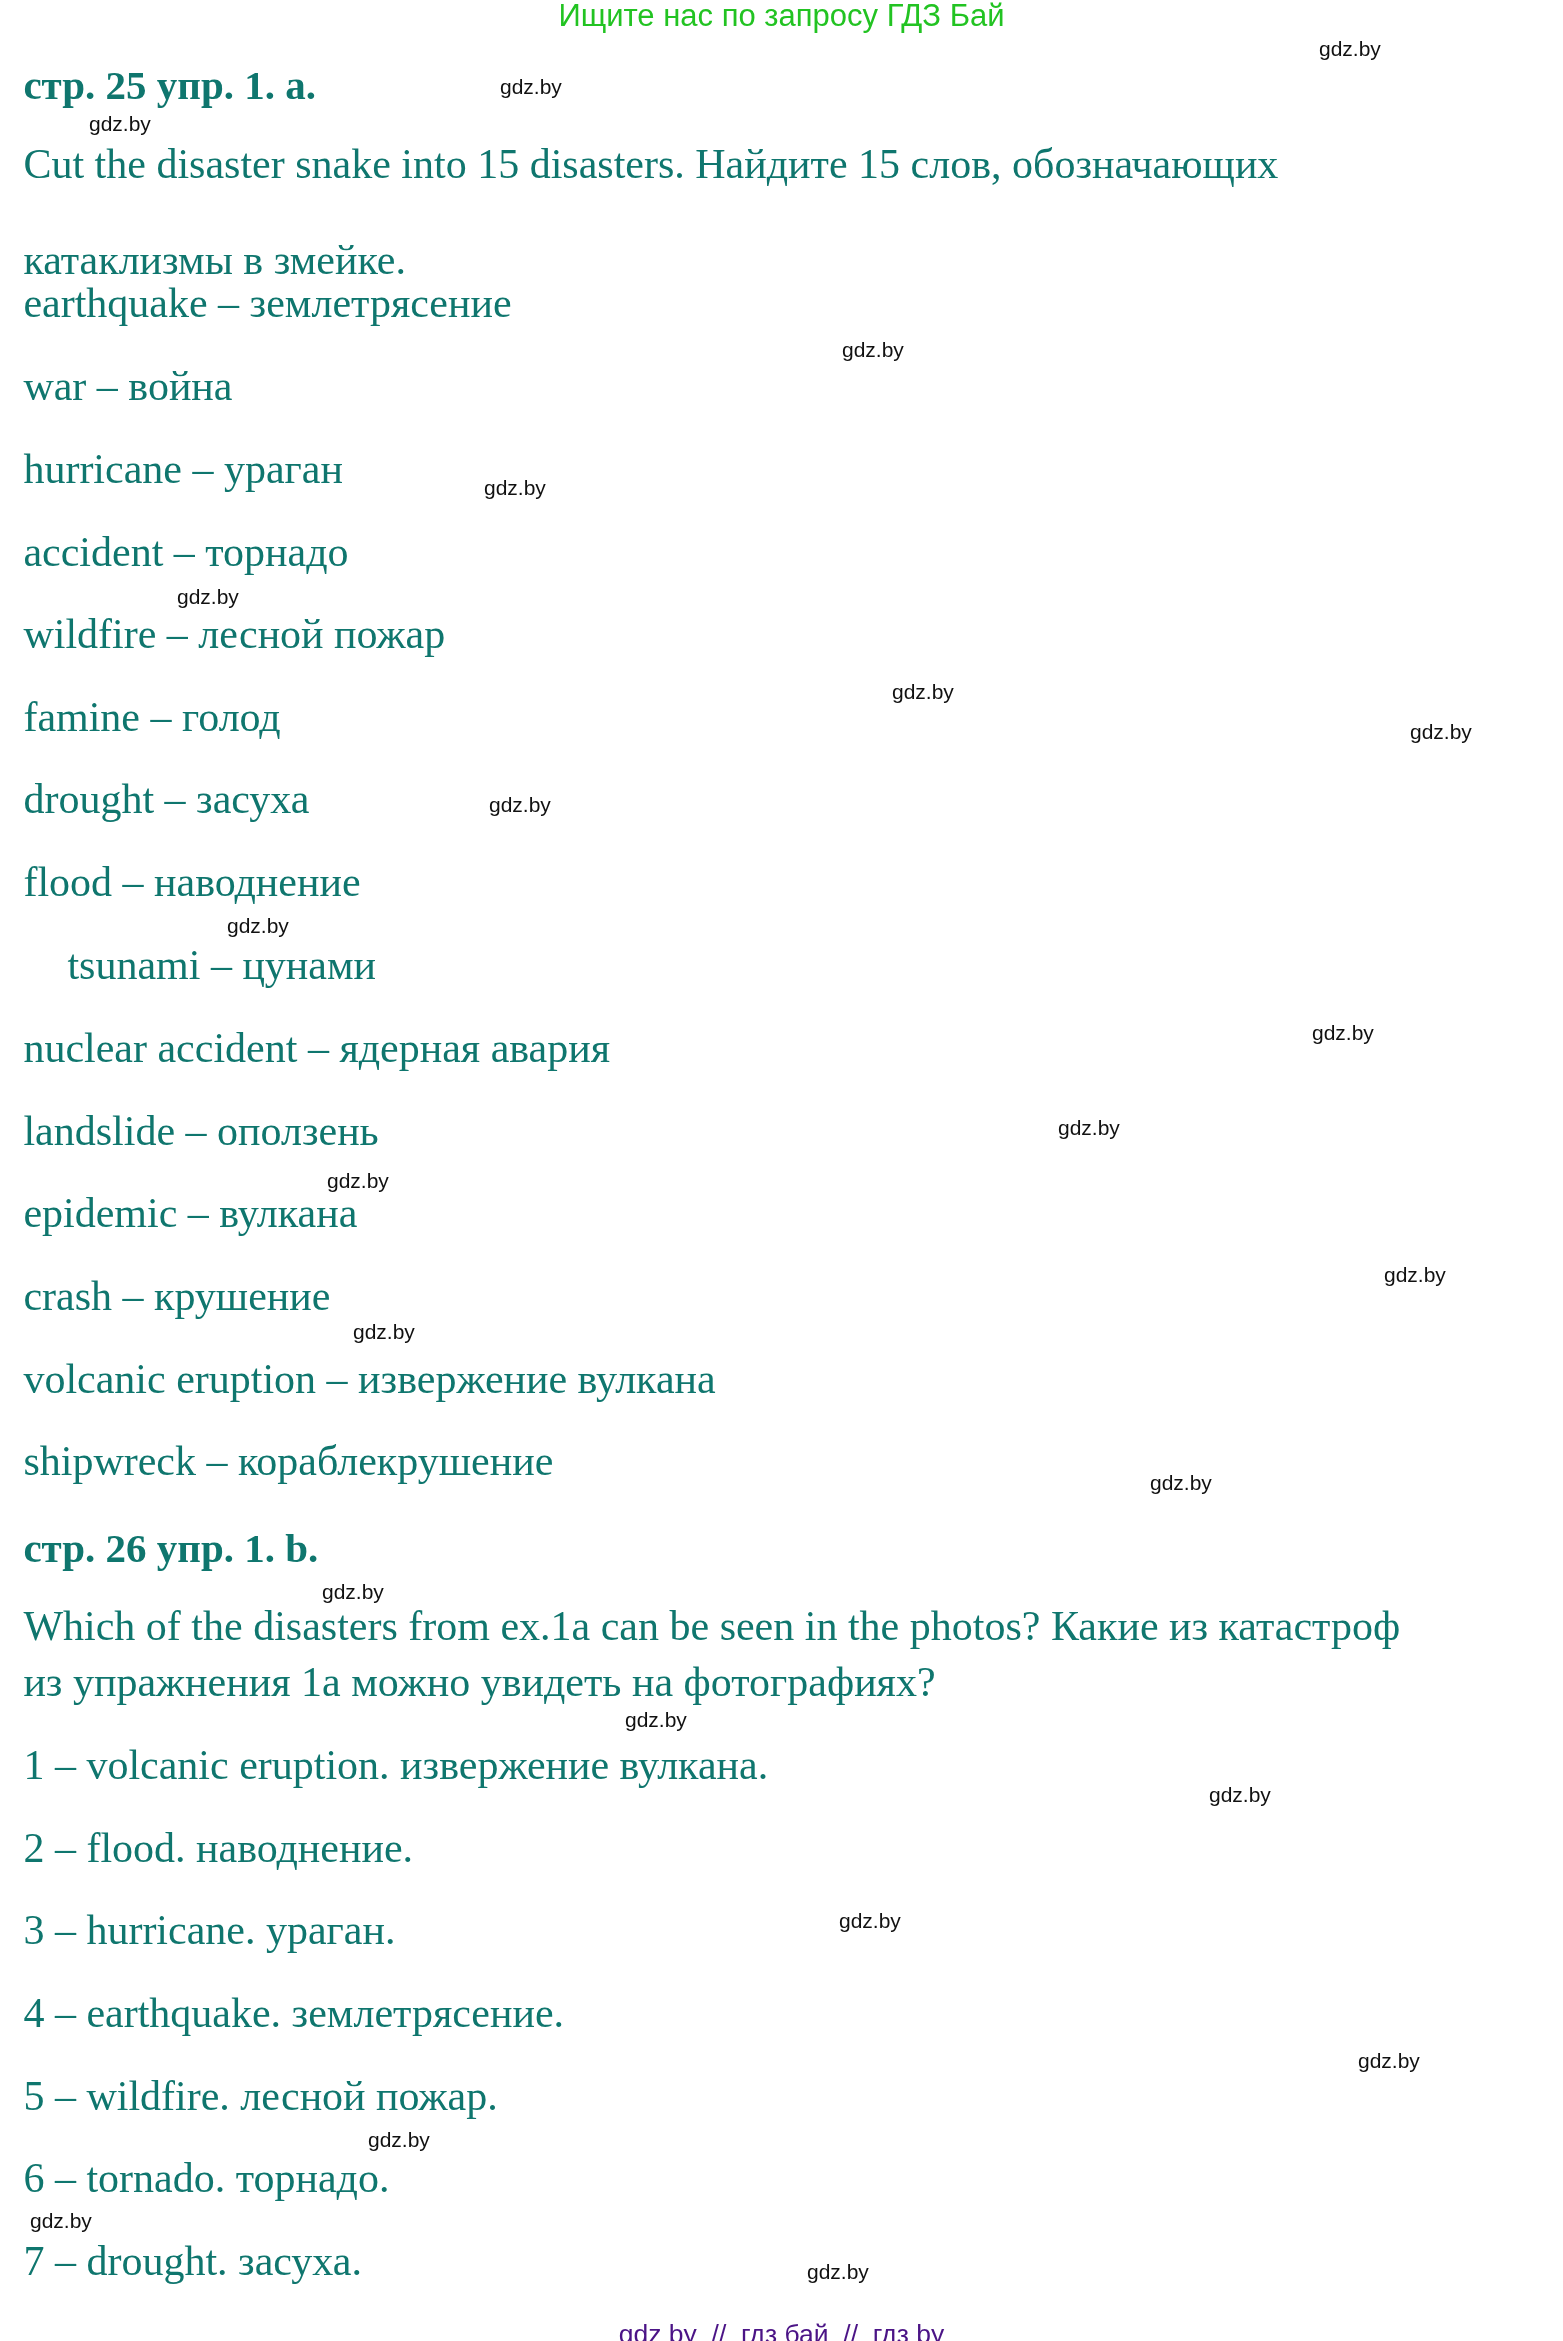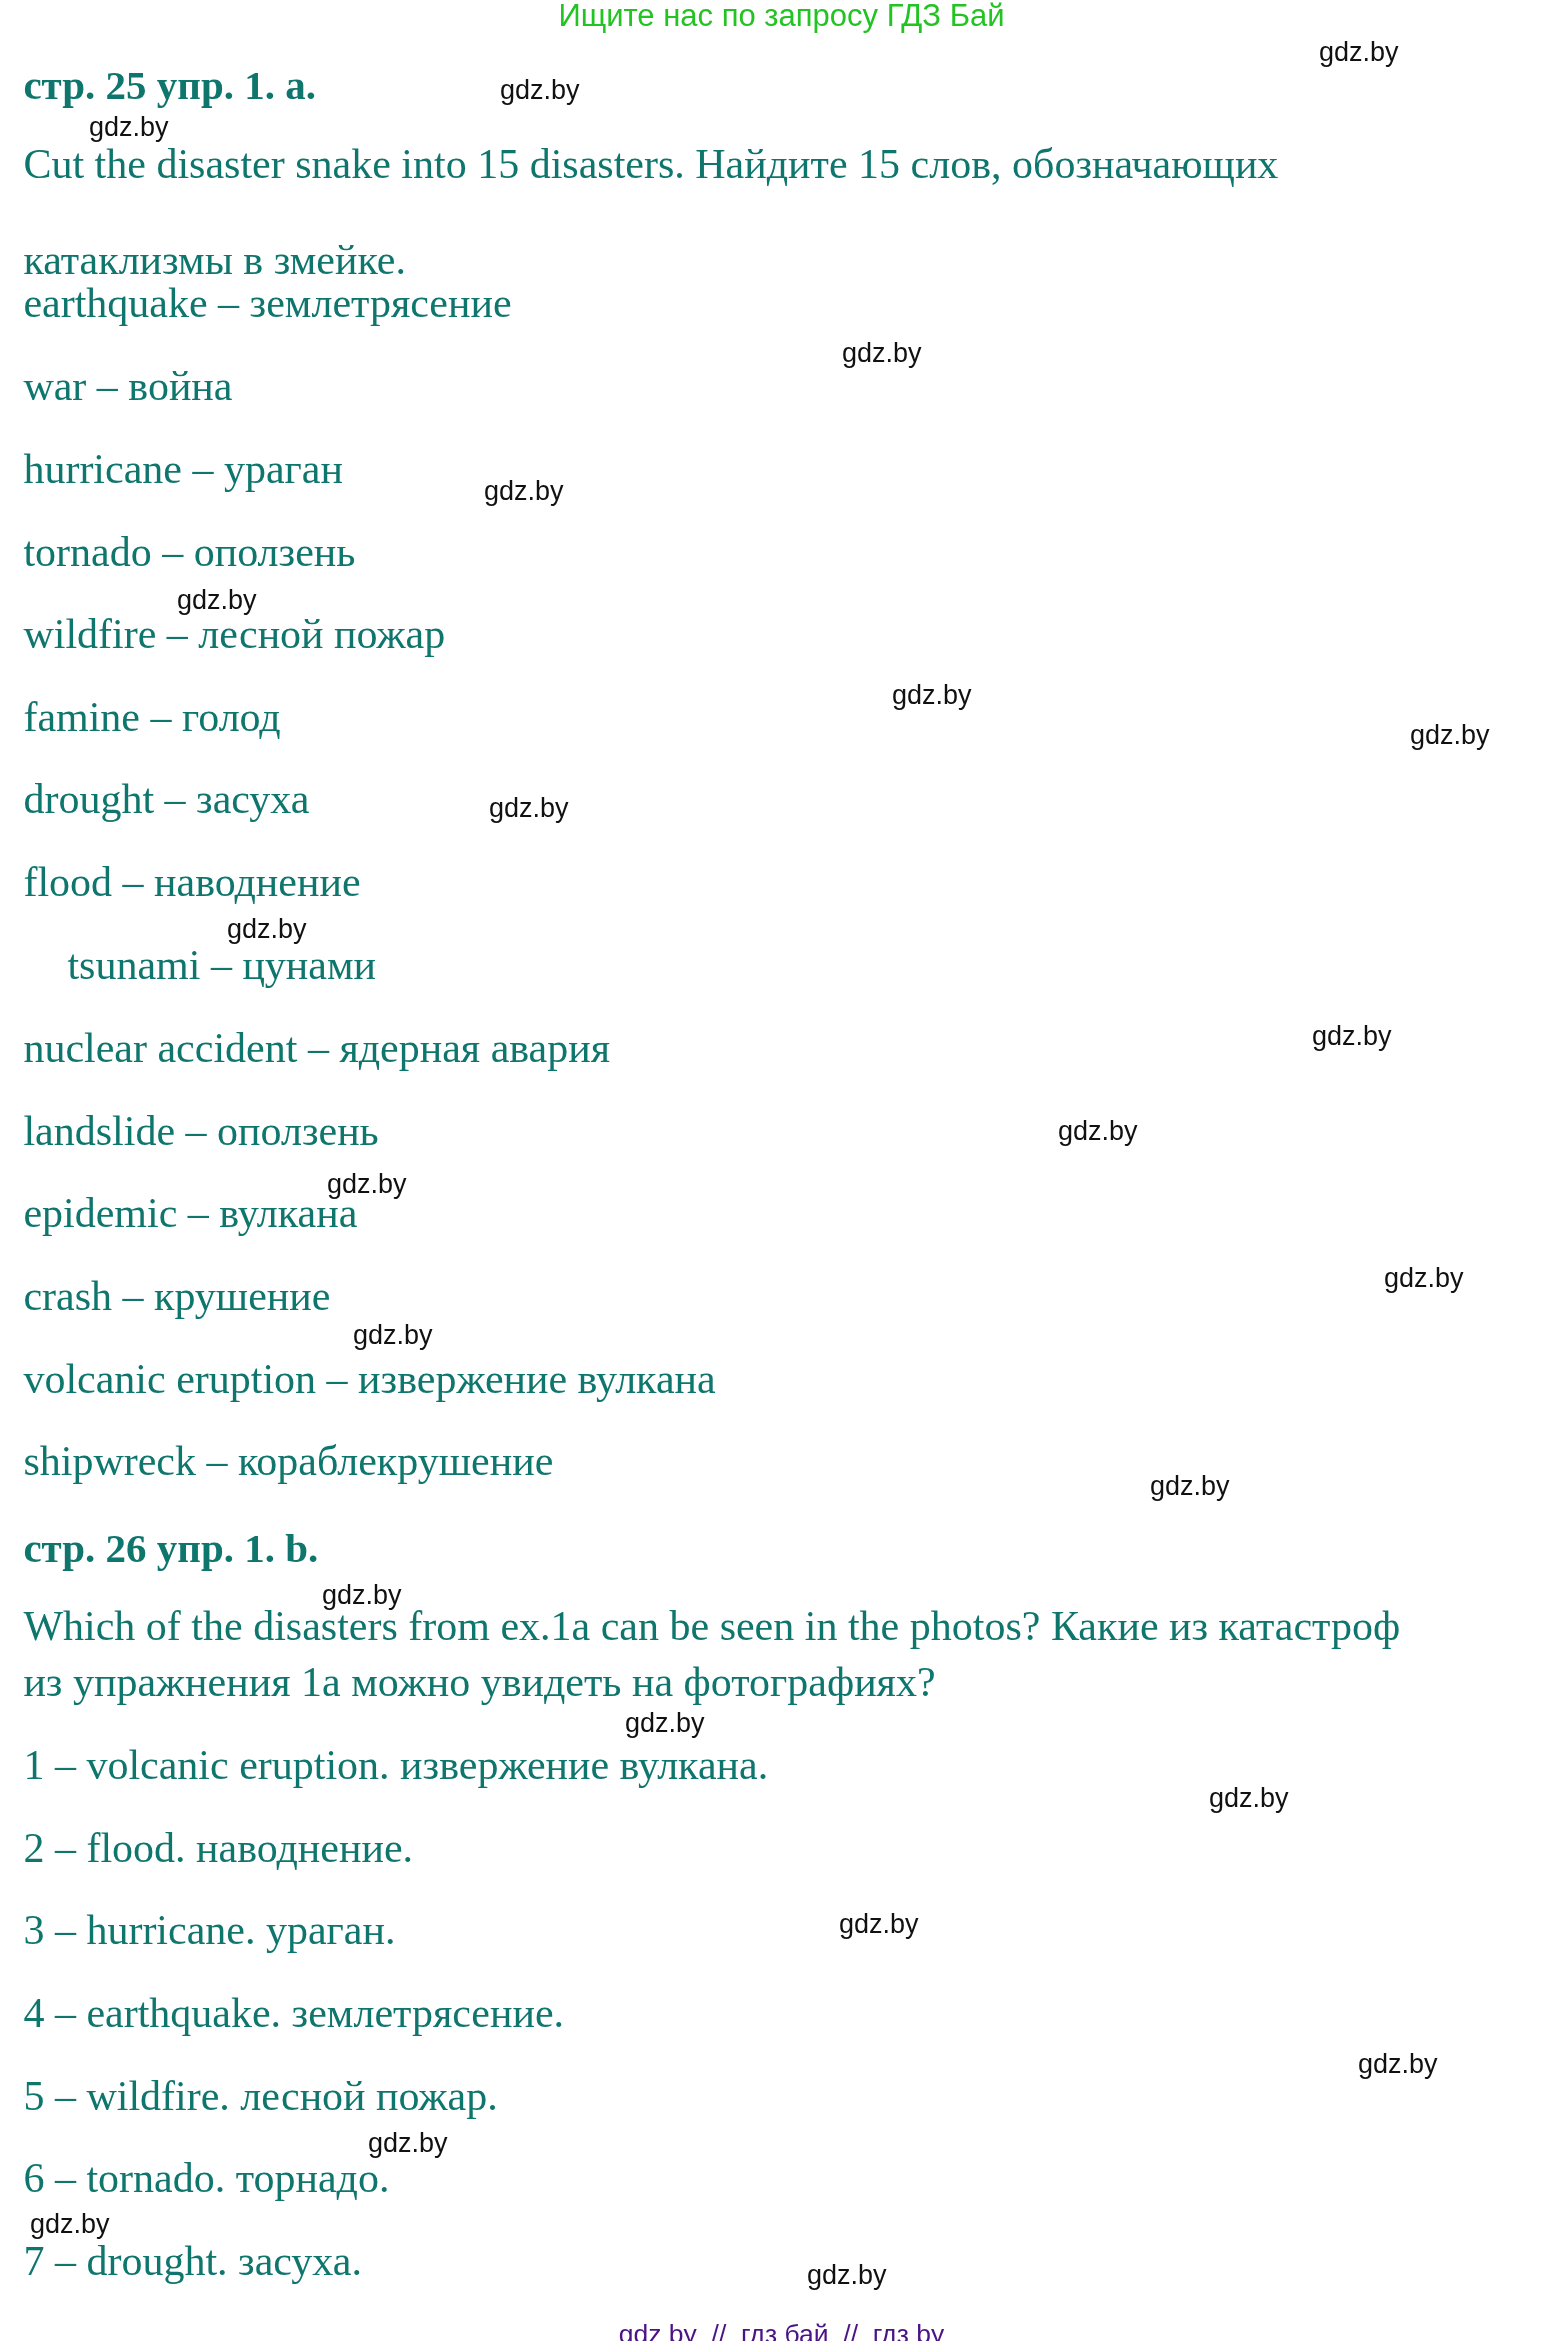--- a/index.html
+++ b/index.html
@@ -2,37 +2,37 @@
 <html style="font-size:12.5px"><head>
 <meta charset="utf-8">
 <style>
   html, body { margin:0; padding:0; background:#ffffff; }
   body { width:1563px; height:2342px; position:relative; overflow:hidden; }
   .banner { position:absolute; left:0; top:0; width:1563px; text-align:center;
     font-family:"Liberation Sans", sans-serif; font-size:31px; color:#22c322; line-height:31px; }
   .serif { font-family:"Liberation Serif", serif; color:#0f766e; position:absolute; left:23.4px; white-space:nowrap; }
   .heading { font-weight:bold; font-size:41px; }
   .body-text { font-size:42px; }
-  .wm { position:absolute; font-family:"Liberation Sans", sans-serif; font-size:27px; color:#111; white-space:nowrap; }
+  .wm { position:absolute; font-family:"Liberation Sans", sans-serif; font-size:21px; color:#111; white-space:nowrap; }
   .footer { position:absolute; left:0; width:1563px; top:2319px; text-align:center;
     font-family:"Liberation Sans", sans-serif; font-size:26.5px; color:#4b1486; }
 </style>
 </head>
 <body>
 
 <div class="banner">Ищите нас по запросу ГДЗ Бай</div>
 
 <div class="serif heading" style="top:61px;">стр. 25 упр. 1. a.</div>
 <div class="serif body-text" style="top:140px;">Cut the disaster snake into 15 disasters. Найдите 15 слов, обозначающих</div>
 <div class="serif body-text" style="top:196px;margin-top:40px;">катаклизмы в змейке.</div>
 
 <div class="serif body-text" style="top:279px;">earthquake – землетрясение</div>
 <div class="serif body-text" style="top:362px;">war – война</div>
 <div class="serif body-text" style="top:445px;">hurricane – ураган</div>
-<div class="serif body-text" style="top:528px;">tornado – оползень</div>
+<div class="serif body-text" style="top:528px;">accident – торнадо</div>
 <div class="serif body-text" style="top:610px;">wildfire – лесной пожар</div>
 <div class="serif body-text" style="top:693px;">famine – голод</div>
 <div class="serif body-text" style="top:775px;">drought – засуха</div>
 <div class="serif body-text" style="top:858px;">flood – наводнение</div>
 <div class="serif body-text" style="top:941px;margin-left:44px;">tsunami – цунами</div>
 <div class="serif body-text" style="top:1024px;">nuclear accident – ядерная авария</div>
 <div class="serif body-text" style="top:1107px;">landslide – оползень</div>
 <div class="serif body-text" style="top:1189px;">epidemic – вулкана</div>
 <div class="serif body-text" style="top:1272px;">crash – крушение</div>
 <div class="serif body-text" style="top:1355px;">volcanic eruption – извержение вулкана</div>

